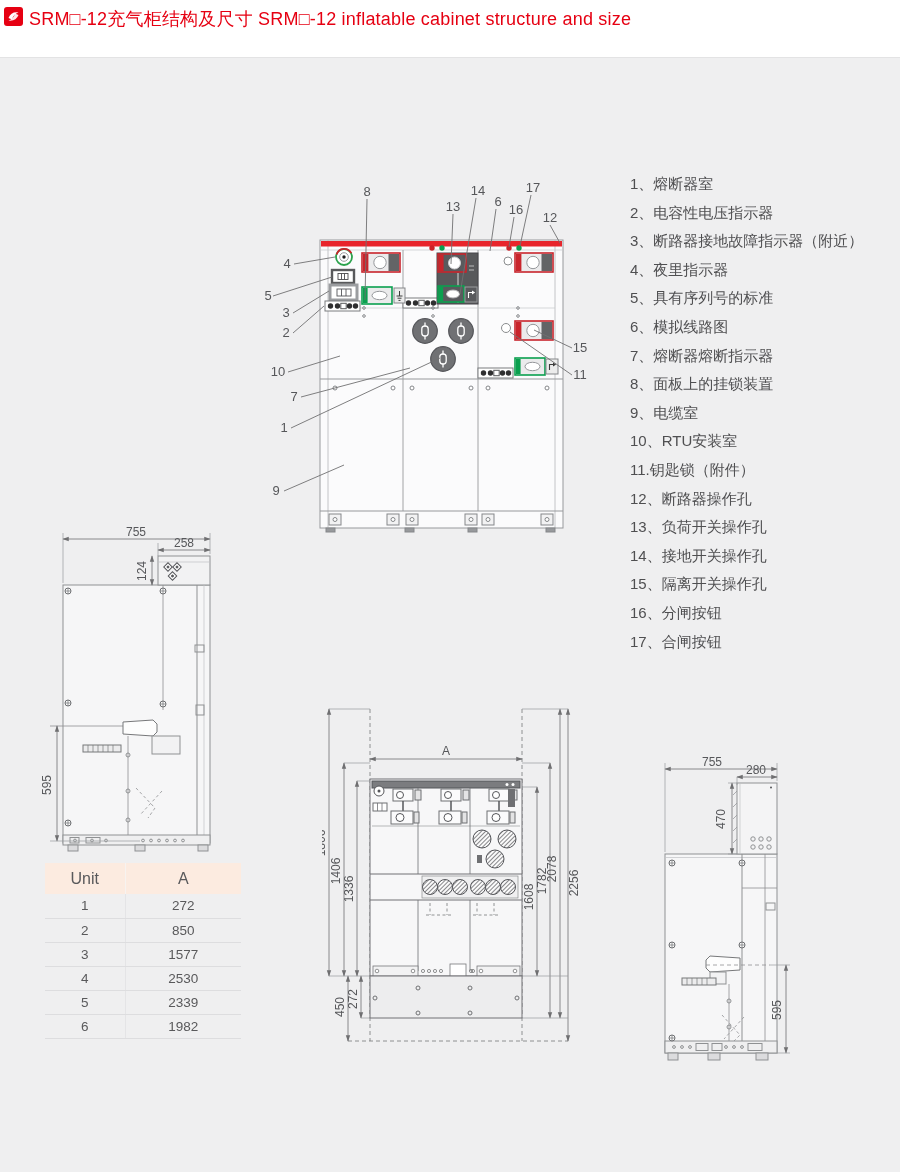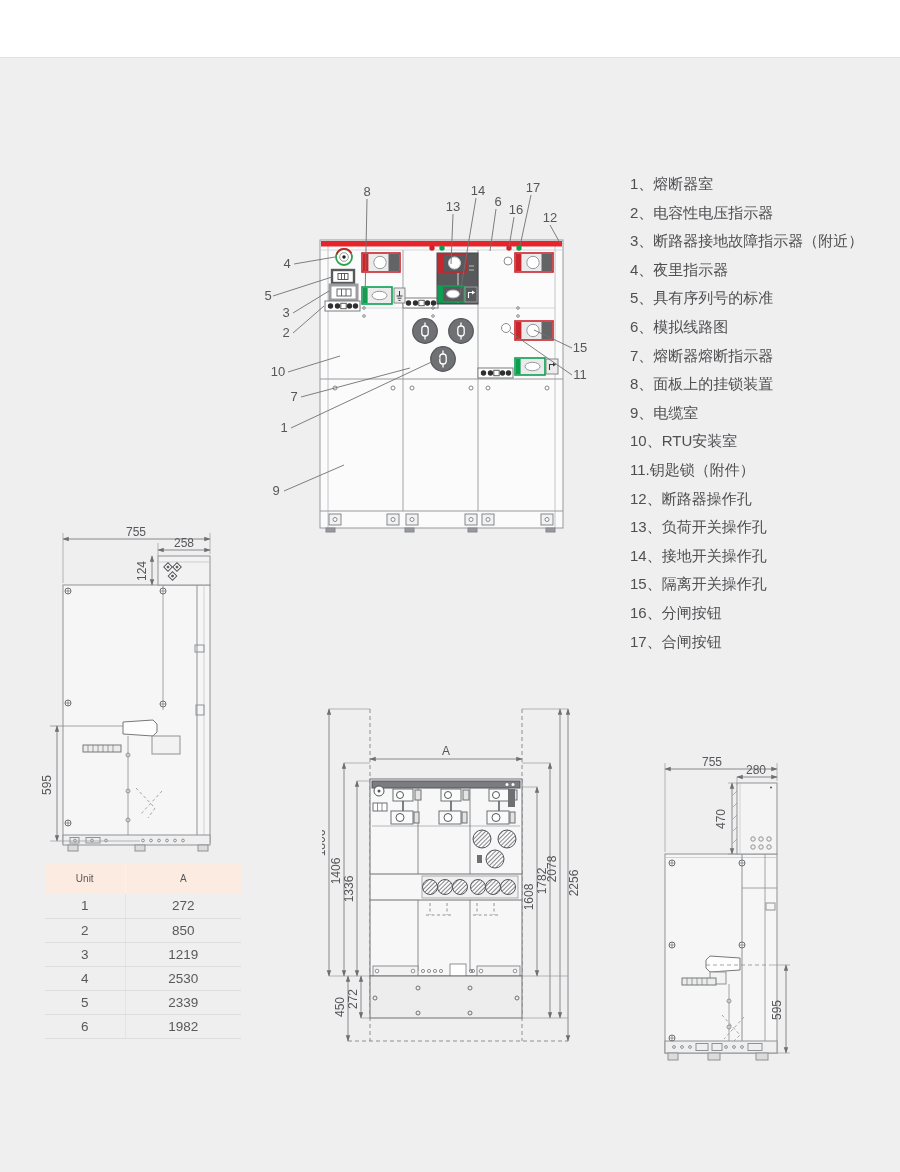--- a/index.html
+++ b/index.html
@@ -5,32 +5,41 @@
   * { margin:0; padding:0; box-sizing:border-box; }
   html,body { width:900px; background:#fff; font-family:"Liberation Sans", sans-serif; }
   .page { position:relative; width:900px; height:1172px; background:#fff; overflow:hidden; }
   .hdr { position:absolute; top:0; left:0; width:900px; height:57px; background:#fff; }
   .hdr-logo { position:absolute; left:4px; top:7px; width:19px; height:19px; background:#e60012; border-radius:3px; }
   .hdr-title { position:absolute; left:29px; top:7px; font-size:18px; color:#e60012; letter-spacing:0.2px; white-space:nowrap; }
   .content { position:absolute; top:57px; left:0; width:900px; height:1115px; background:#efeff0; border-top:1px solid #e3e3e4; }
   .legend { position:absolute; left:630px; top:112px; width:272px; list-style:none; }
   .legend li { font-size:15px; color:#4f4f51; line-height:28.6px; white-space:nowrap; }
   .size-table { position:absolute; left:45px; top:805px; width:196px; border-collapse:collapse; }
-  .size-table th { background:#fcebe0; color:#59595b; font-weight:normal; font-size:10px; height:31px; border-left:1px solid #f7f3f0; }
+  .size-table th { background:#fcebe0; color:#59595b; font-weight:normal; font-size:16px; height:31px; border-left:1px solid #f7f3f0; }
   .size-table th:first-child { border-left:none; width:80px; }
   .size-table td { color:#59595b; font-size:13.5px; text-align:center; height:24px; border-bottom:1px solid #dddddf; border-left:1px solid #e4e4e6; }
   .size-table td:first-child { border-left:none; }
   svg text { font-family:"Liberation Sans", sans-serif; }
   .dwg { position:absolute; }
 </style>
 </head>
 <body>
 
 <div class="page">
 
+  <div class="hdr">
+    <div class="hdr-logo">
+      <svg width="19" height="19" viewBox="0 0 19 19">
+        <path d="M4.5 11 Q7 4.5 14.5 5.5 Q9.5 7 8 12.5 Z" fill="#fff"></path>
+        <path d="M14.5 8 Q12 14.5 4.5 13.5 Q9.5 12 11 6.5 Z" fill="#fff" opacity="0.9"></path>
+      </svg>
+    </div>
+    <div class="hdr-title">SRM□-12充气柜结构及尺寸 SRM□-12 inflatable cabinet structure and size</div>
+  </div>
 
   <div class="content">
 
     <svg class="dwg" style="left:262px; top:109px;" width="348" height="374" viewBox="0 0 348 374">
       <defs>
         <g id="ra">
             <rect width="38" height="19" fill="#ebebec" stroke="#c9252c" stroke-width="1.6"></rect>
             <rect x="1" y="1" width="5.4" height="17" fill="#c9252c"></rect>
             <circle cx="18" cy="9.5" r="6.2" fill="#fff" stroke="#95979a"></circle>
             <rect x="26.5" y="1" width="10.5" height="17" fill="#636466"></rect>
@@ -351,21 +360,21 @@
         <tr>
             <td>1</td>
             <td>272</td>
           </tr>
         <tr>
             <td>2</td>
             <td>850</td>
           </tr>
         <tr>
             <td>3</td>
-            <td>1219</td>
+            <td>1577</td>
           </tr>
         <tr>
             <td>4</td>
             <td>2530</td>
           </tr>
         <tr>
             <td>5</td>
             <td>2339</td>
           </tr>
         <tr>

